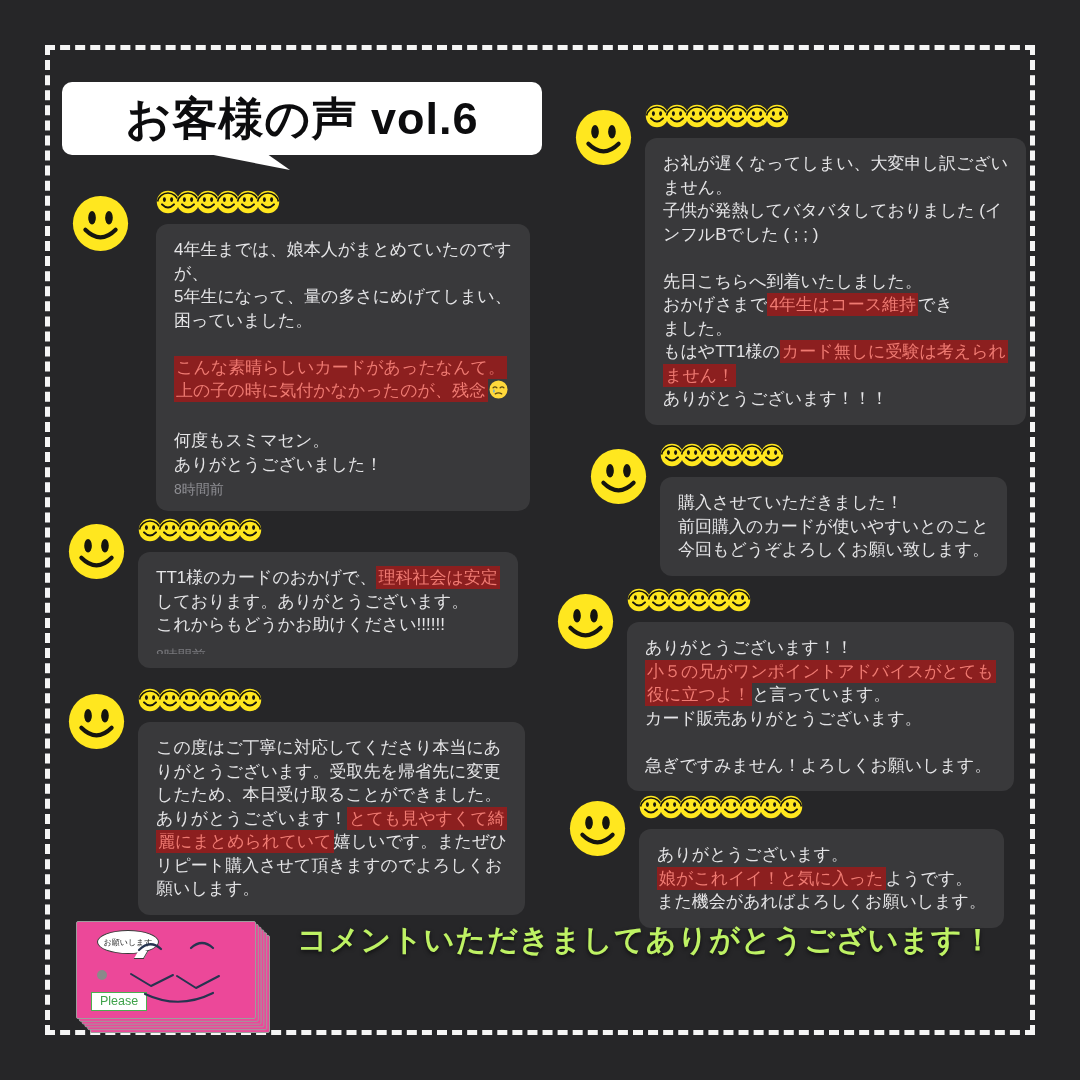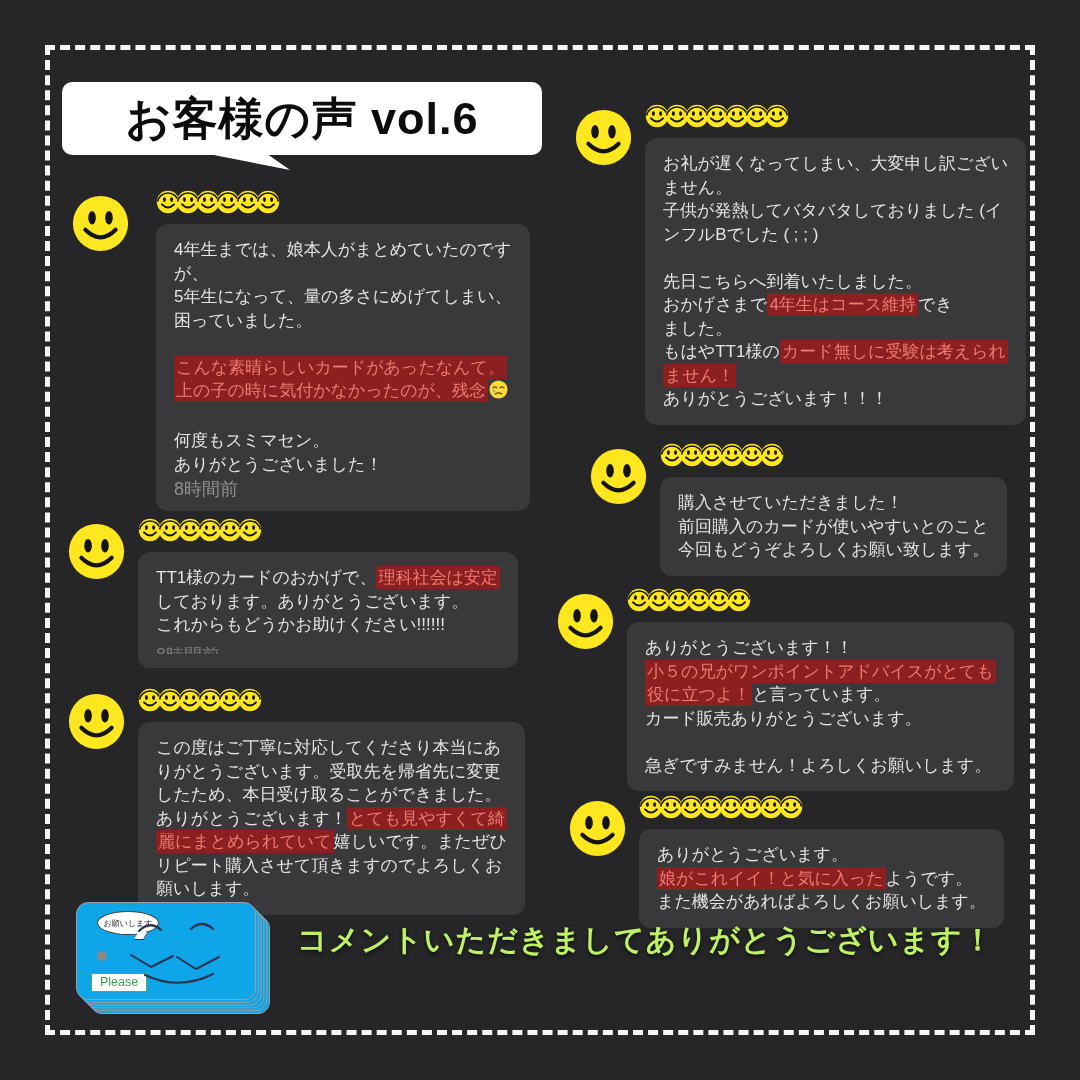--- a/index.html
+++ b/index.html
@@ -59,34 +59,34 @@
     border-radius:12px;
     padding:14px 18px;
     color:var(--text);
     font-size:17px;
     width:max-content;
     max-width:420px;
   }
   .line{line-height:23.5px;min-height:23.5px;white-space:nowrap;}
   .line .hl{background:var(--hl-bg);color:var(--hl-text);padding:2px 2px;}
   .emoji-icon{display:inline-block;vertical-align:-3px;margin-left:1px;}
-  .timestamp{color:var(--muted);font-size:18px;margin-top:5px;line-height:16px;}
+  .timestamp{color:var(--muted);font-size:14px;margin-top:5px;line-height:16px;}
   .timestamp.clipped{height:7px;overflow:hidden;margin-top:10px;opacity:.75;}
   
   .footer-text{
     position:absolute;left:297px;top:920px;
     color:#bef264;font-size:30px;font-weight:bold;letter-spacing:1px;
     text-shadow:0 2px 4px rgba(0,0,0,.65);
     white-space:nowrap;
   }
   
   .cards{position:absolute;left:76px;top:902px;width:205px;height:122px;}
   .card-layer{
-    position:absolute;width:178px;height:96px;background:#0ea5e9;
-    border:1px solid #9d9d9d;border-radius:12px;
+    position:absolute;width:178px;height:96px;background:#ec4899;
+    border:1px solid #9d9d9d;border-radius:2px;margin-top:19px;
   }
   .card-layer.l5{transform:translate(14px,14px);}
   .card-layer.l4{transform:translate(11.2px,11.2px);}
   .card-layer.l3{transform:translate(8.4px,8.4px);}
   .card-layer.l2{transform:translate(5.6px,5.6px);}
   .card-layer.l1{transform:translate(2.8px,2.8px);}
   .card-layer.l0{transform:translate(0,0);}
   .mini-bubble{
     position:absolute;left:20px;top:8px;width:60px;height:22px;
     border:1.5px solid #3a3a3a;border-radius:50%;

